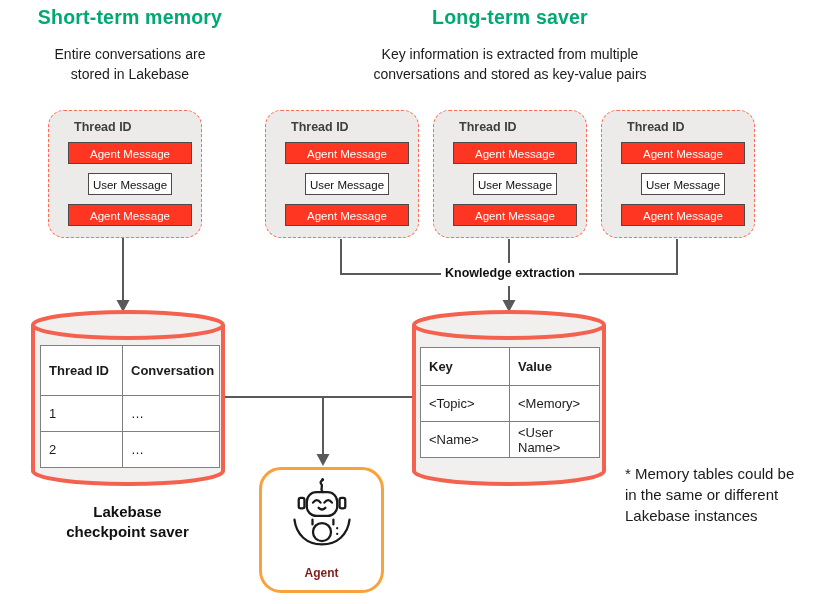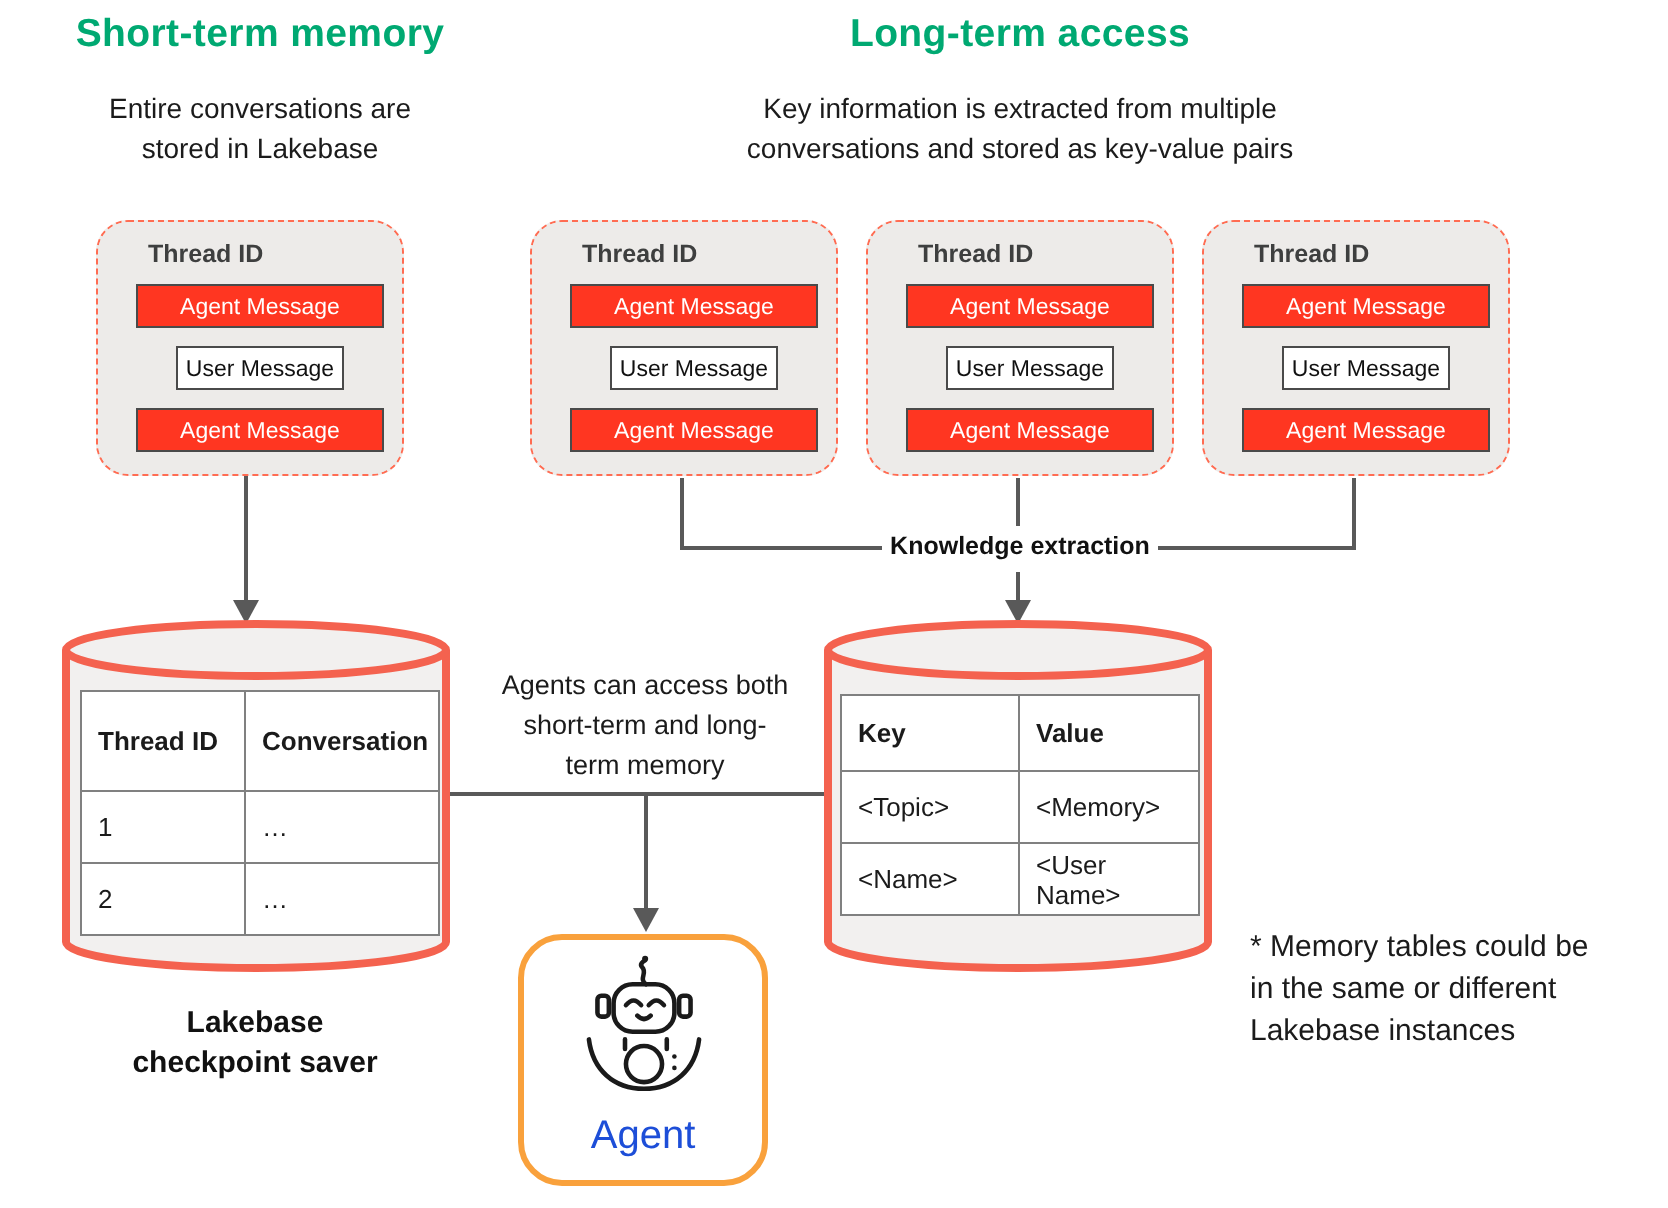--- a/index.html
+++ b/index.html
@@ -29,21 +29,21 @@
   table.db{border-collapse:collapse;background:#ffffff;table-layout:fixed;}
   table.db td{border:1px solid #808080;font-size:13px;padding:2px 8px;vertical-align:middle;background:#fff;}
   table.db td.hdr{font-weight:bold;}
 
   .cyl-label{font-weight:bold;font-size:15px;text-align:center;line-height:20px;color:#111;}
 
   .agent-box{
     position:absolute;left:259px;top:467px;width:125px;height:126px;box-sizing:border-box;
     background:#ffffff;border:3.5px solid #F9A13C;border-radius:22px;text-align:center;
   }
-  .agent-label{position:absolute;left:0;right:0;bottom:10px;font-weight:normal;font-size:20px;color:#1d4ed8;}
+  .agent-label{position:absolute;left:0;right:0;bottom:10px;font-weight:bold;font-size:12px;color:#7f1d1d;}
 
   .footnote{left:625px;top:463px;width:176px;font-size:15px;line-height:21px;color:#1b1b1b;}
 </style>
 </head>
 <body>
 
 <div class="canvas">
 
   <svg class="layer" width="834" height="604" viewBox="0 0 834 604">
     <g stroke="#595959" stroke-width="2" fill="none">
@@ -66,21 +66,21 @@
       <path d="M33,325 v146 a95,13 0 0 0 190,0 v-146" fill="#F2F0EF" stroke="#F4624F" stroke-width="4" stroke-linejoin="round"></path>
       <ellipse cx="128" cy="325" rx="95" ry="13" fill="#F2F0EF" stroke="#F4624F" stroke-width="4"></ellipse>
     </g>
     <g>
       <path d="M414,325 v146 a95,13 0 0 0 190,0 v-146" fill="#F2F0EF" stroke="#F4624F" stroke-width="4" stroke-linejoin="round"></path>
       <ellipse cx="509" cy="325" rx="95" ry="13" fill="#F2F0EF" stroke="#F4624F" stroke-width="4"></ellipse>
     </g>
   </svg>
 
   <div class="abs col-title" style="left:20px;top:6px;width:220px;">Short-term memory</div>
-  <div class="abs col-title" style="left:395px;top:6px;width:230px;">Long-term access</div>
+  <div class="abs col-title" style="left:395px;top:6px;width:230px;">Long-term saver</div>
   <div class="abs col-sub" style="left:40px;top:44px;width:180px;">Entire conversations are stored in Lakebase</div>
   <div class="abs col-sub" style="left:340px;top:44px;width:340px;">Key information is extracted from multiple conversations and stored as key-value pairs</div>
 
   <div class="thread-box" style="left:48px;">
     <div class="thread-title">Thread ID</div>
     <div class="msg msg-agent m1">Agent Message</div>
     <div class="msg msg-user  m2">User Message</div>
     <div class="msg msg-agent m3">Agent Message</div>
   </div>
   <div class="thread-box" style="left:265px;">
@@ -97,21 +97,20 @@
   </div>
   <div class="thread-box" style="left:601px;">
     <div class="thread-title">Thread ID</div>
     <div class="msg msg-agent m1">Agent Message</div>
     <div class="msg msg-user  m2">User Message</div>
     <div class="msg msg-agent m3">Agent Message</div>
   </div>
 
   <div class="abs ke-label">Knowledge extraction</div>
 
-  <div class="abs access-note">Agents can access both short-term and long-term memory</div>
 
   <table class="db abs" style="left:40px;top:345px;width:180px;">
     <tbody>
         <tr style="height:50px;">
       <td class="hdr" style="width:65px;">Thread ID</td>
       <td class="hdr">Conversation</td>
     </tr>
     <tr style="height:36px;">
       <td>1</td>
       <td>…</td>

